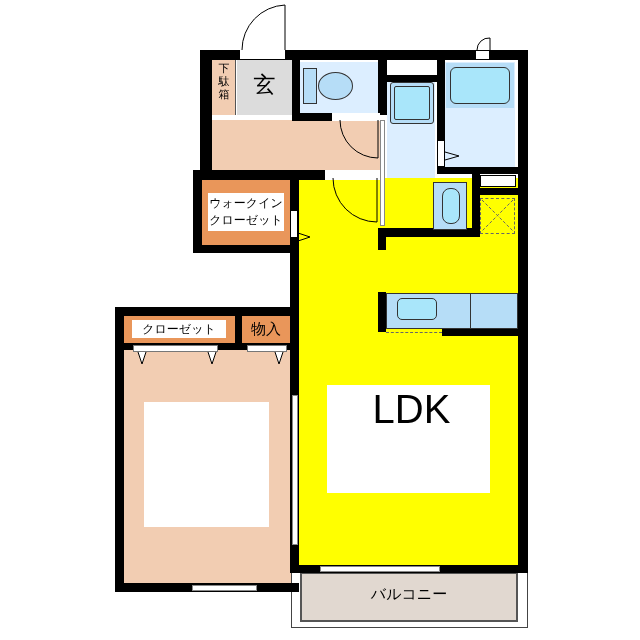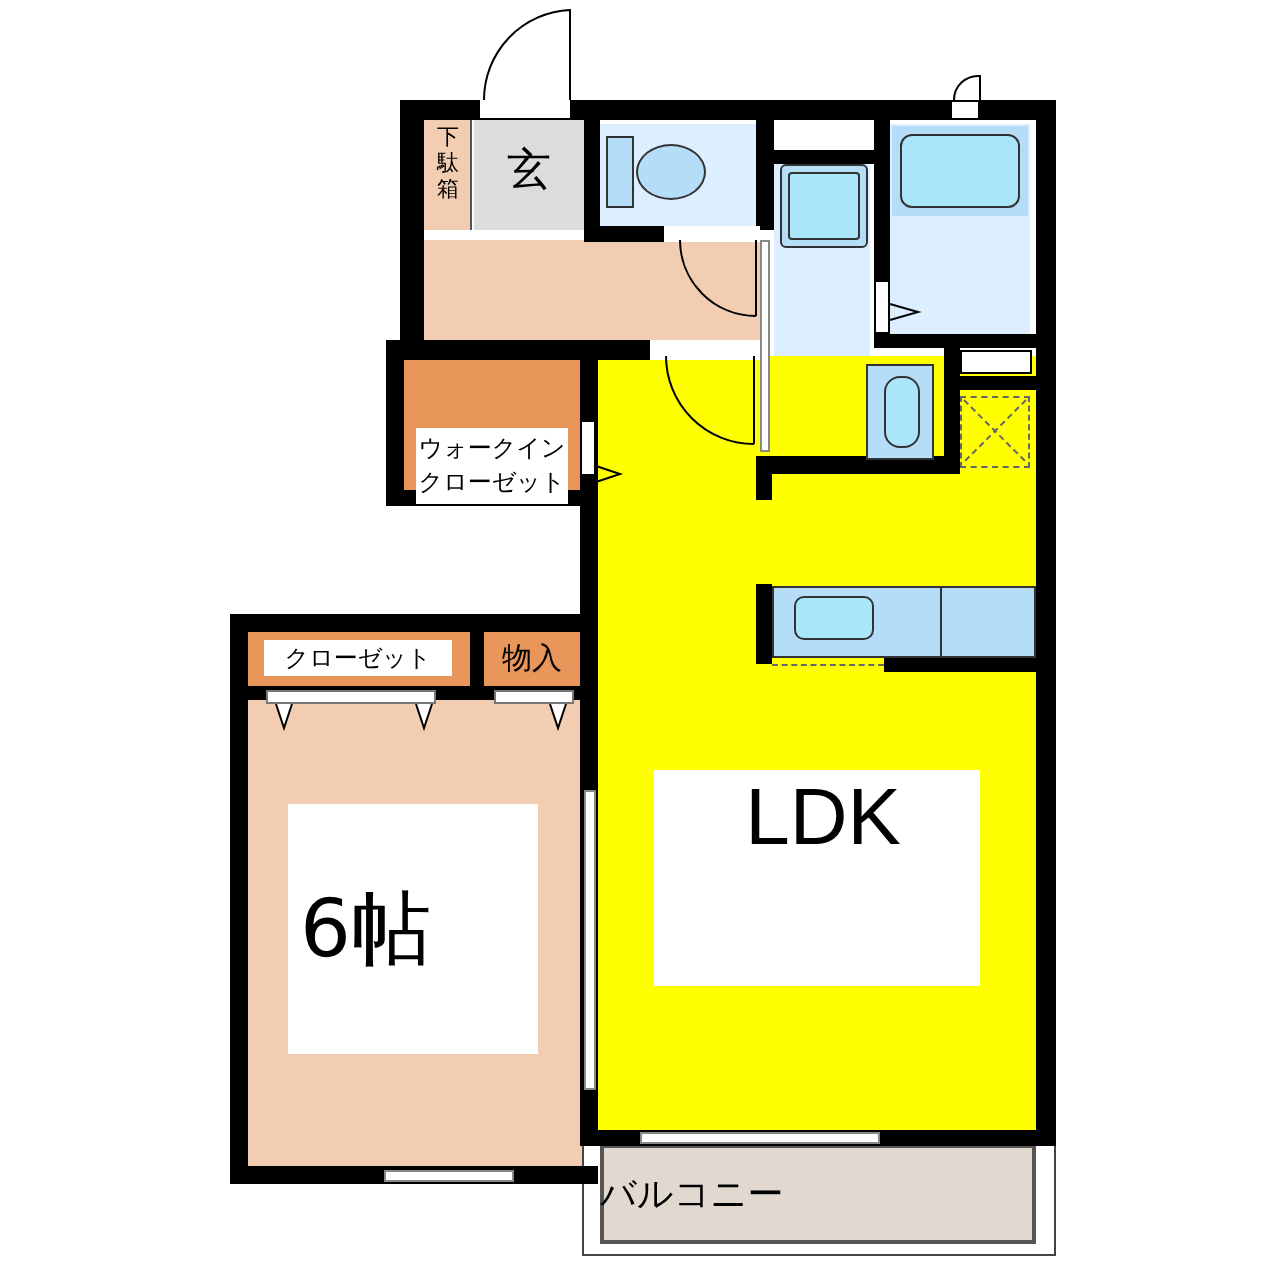--- a/index.html
+++ b/index.html
@@ -108,26 +108,25 @@
 <div class="abs" style="left:386px;top:293px;width:132px;height:36px;background:#b6ddf7;border:1px solid #333;"></div>
 <div class="abs" style="left:397px;top:298px;width:40px;height:22px;background:#a9e6fa;border:1px solid #333;border-radius:5px;"></div>
 <div class="abs" style="left:470px;top:293px;width:1px;height:36px;background:#333;"></div>
 <div class="abs" style="left:386px;top:332px;width:56px;height:0;border-top:1px dashed #666;"></div>
 
 <div class="abs t" style="left:213px;top:62px;width:22px;font-size:11px;line-height:13px;text-align:center;white-space:pre;">下
 駄
 箱</div>
 <div class="abs t" style="left:237px;top:70px;width:55px;font-size:22px;text-align:center;">玄</div>
 
-<div class="lbl" style="left:208px;top:193px;width:76px;height:38px;flex-direction:column;font-size:12px;line-height:17px;margin-top:21px;">
+<div class="lbl" style="left:208px;top:193px;width:76px;height:38px;flex-direction:column;font-size:12px;line-height:17px;">
   <span>ウォークイン</span>
   <span>クローゼット</span>
 </div>
 <div class="lbl" style="left:132px;top:320px;width:94px;height:18px;font-size:12px;">クローゼット</div>
 <div class="lbl" style="left:246px;top:318px;width:40px;height:22px;font-size:15px;background:#e9965a;">物入</div>
 
 <div class="lbl" style="left:144px;top:402px;width:125px;height:125px;flex-direction:column;align-items:flex-start;padding-left:6px;box-sizing:border-box;font-size:40px;line-height:52px;">
-  <span>6帖</span>
 </div>
 <div class="lbl" style="left:327px;top:385px;width:163px;height:108px;flex-direction:row;align-items:flex-start;padding-left:6px;box-sizing:border-box;font-family:'Liberation Sans',sans-serif;font-size:40px;line-height:48px;">
   <span>LDK</span>
 </div>
-<div class="abs t" style="left:300px;top:585px;width:218px;text-align:left;font-size:18px;">バルコニー</div>
+<div class="abs t" style="left:300px;top:585px;width:218px;text-align:center;font-size:15px;">バルコニー</div>
 
 </body></html>

